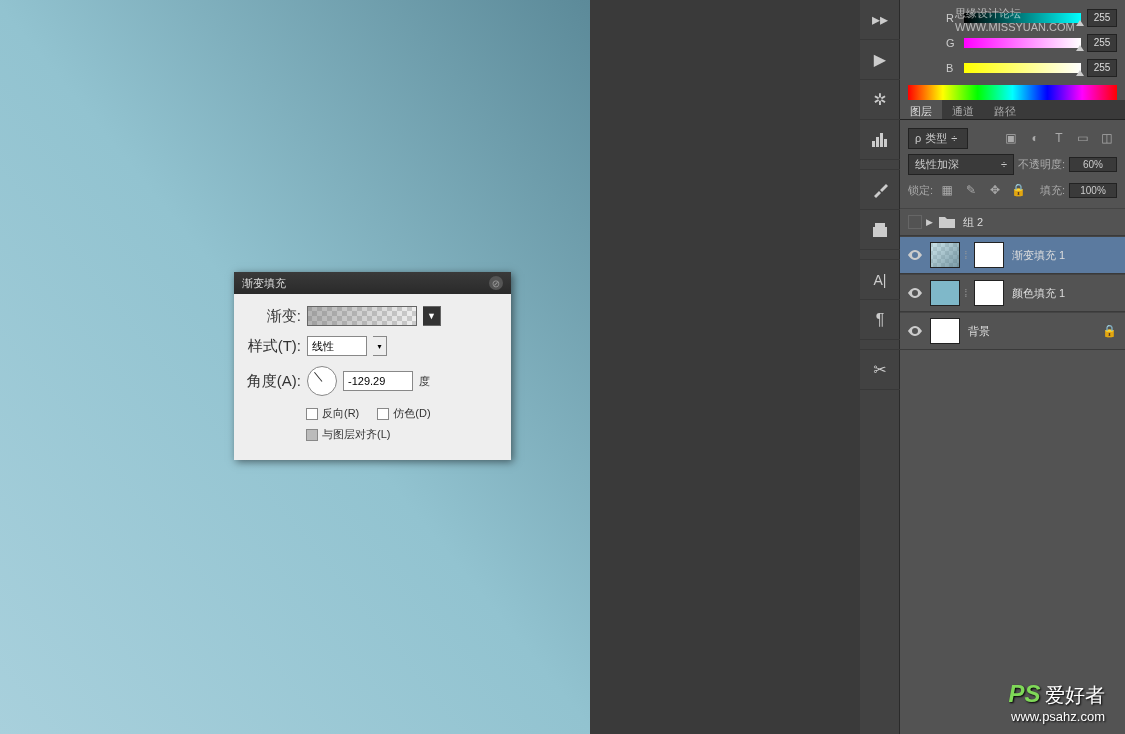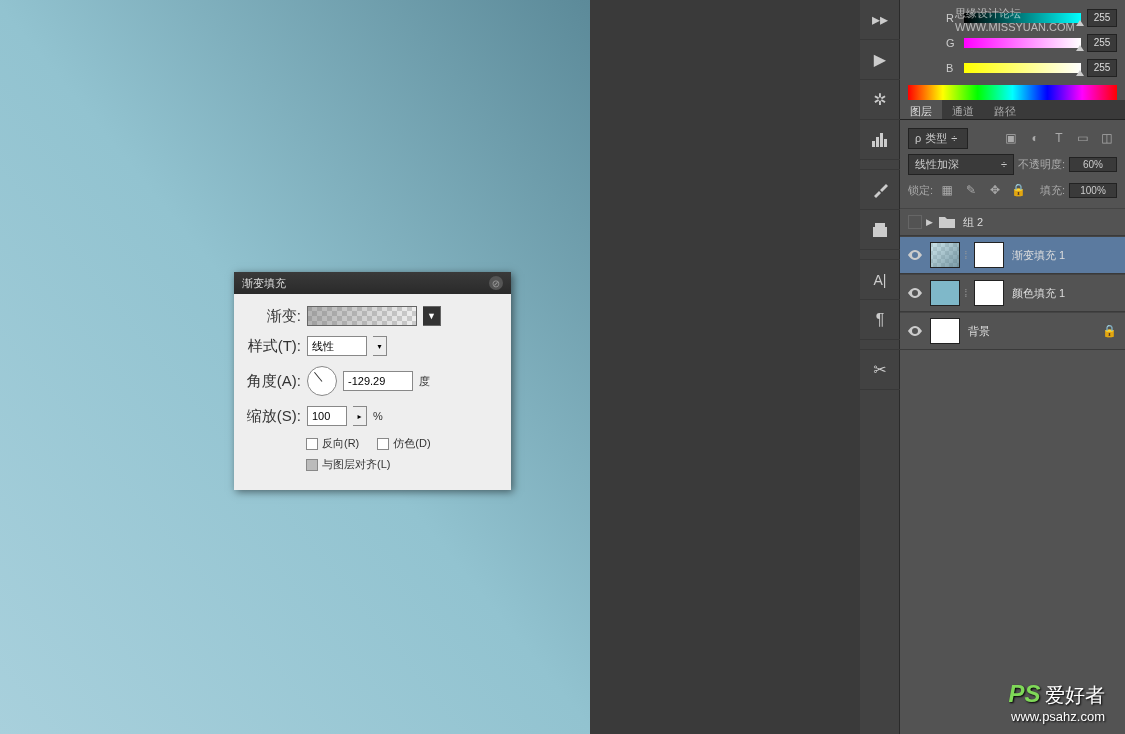--- a/index.html
+++ b/index.html
@@ -247,26 +247,20 @@
         <div class="select-arrow">▾</div>
       </div>
       <div class="form-row">
         <span class="form-label">角度(A):</span>
         <div class="angle-dial">
             <div class="angle-needle"></div>
           </div>
         <input class="num-input" value="-129.29" style="">
         <span class="unit">度</span>
       </div>
-      <div class="form-row">
-        <span class="form-label">缩放(S):</span>
-        <input class="num-input" style="width: 40px;" value="100">
-        <div class="select-arrow">▸</div>
-        <span class="unit">%</span>
-      </div>
       <div class="check-row">
         <div class="check-item">
           <div class="checkbox"></div>
           <span>反向(R)</span>
         </div>
         <div class="check-item">
           <div class="checkbox"></div>
           <span>仿色(D)</span>
         </div>
       </div>

